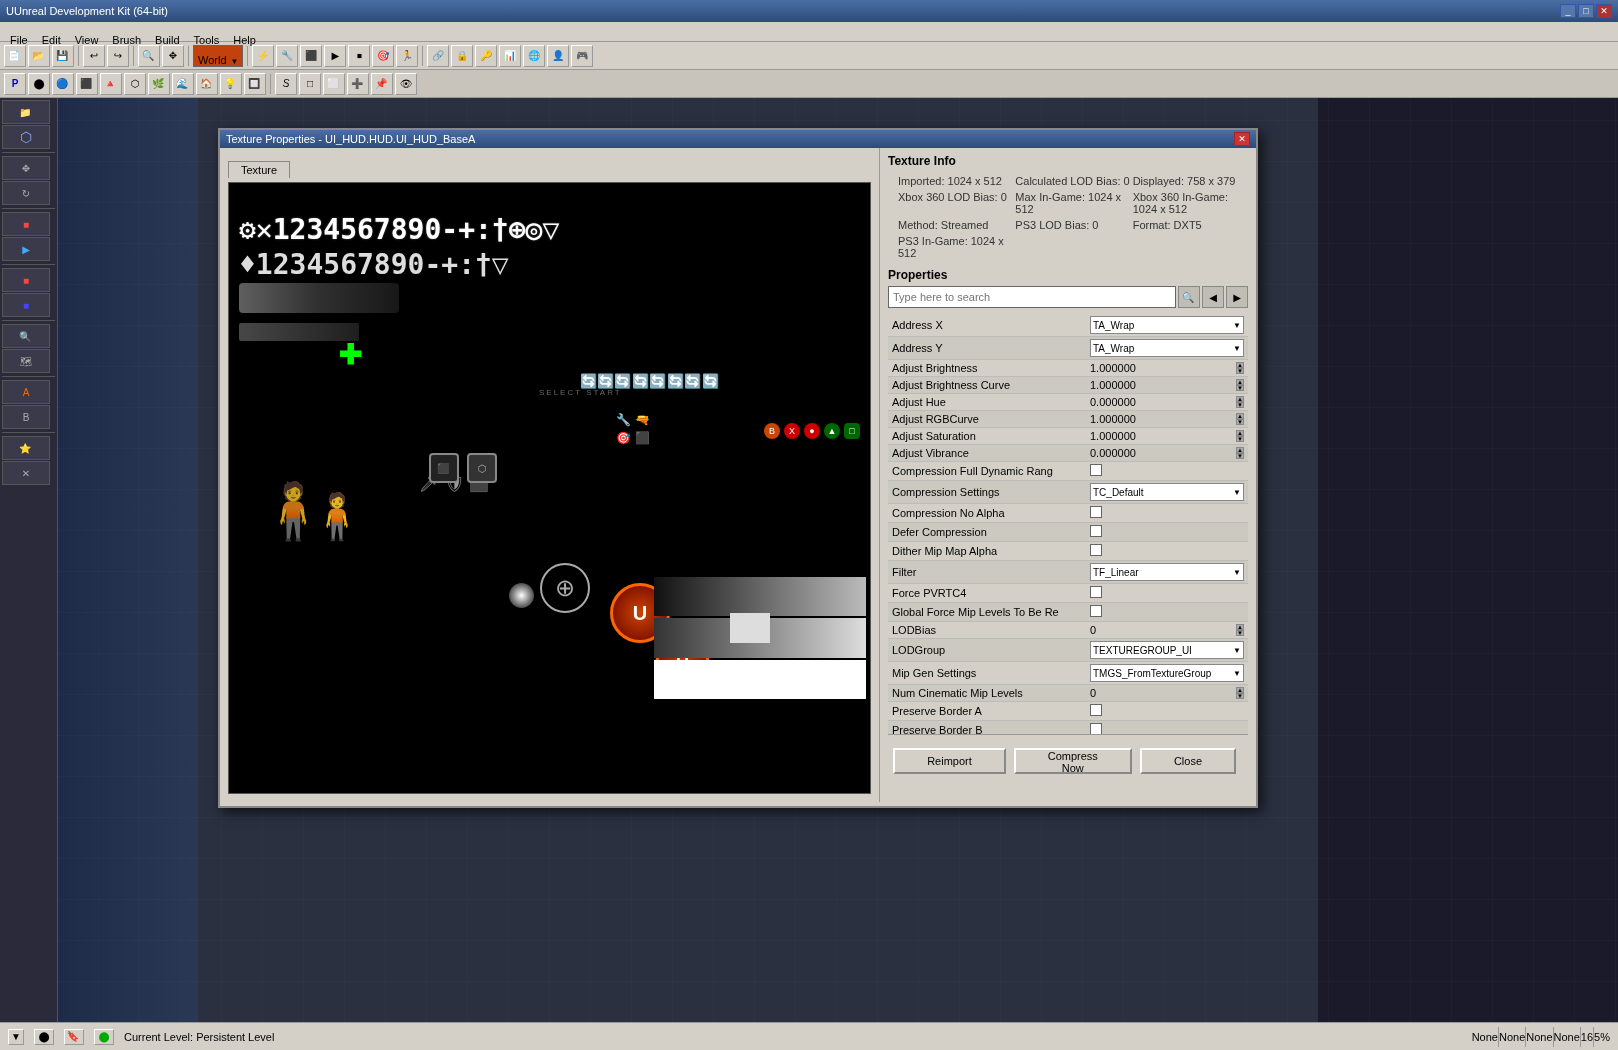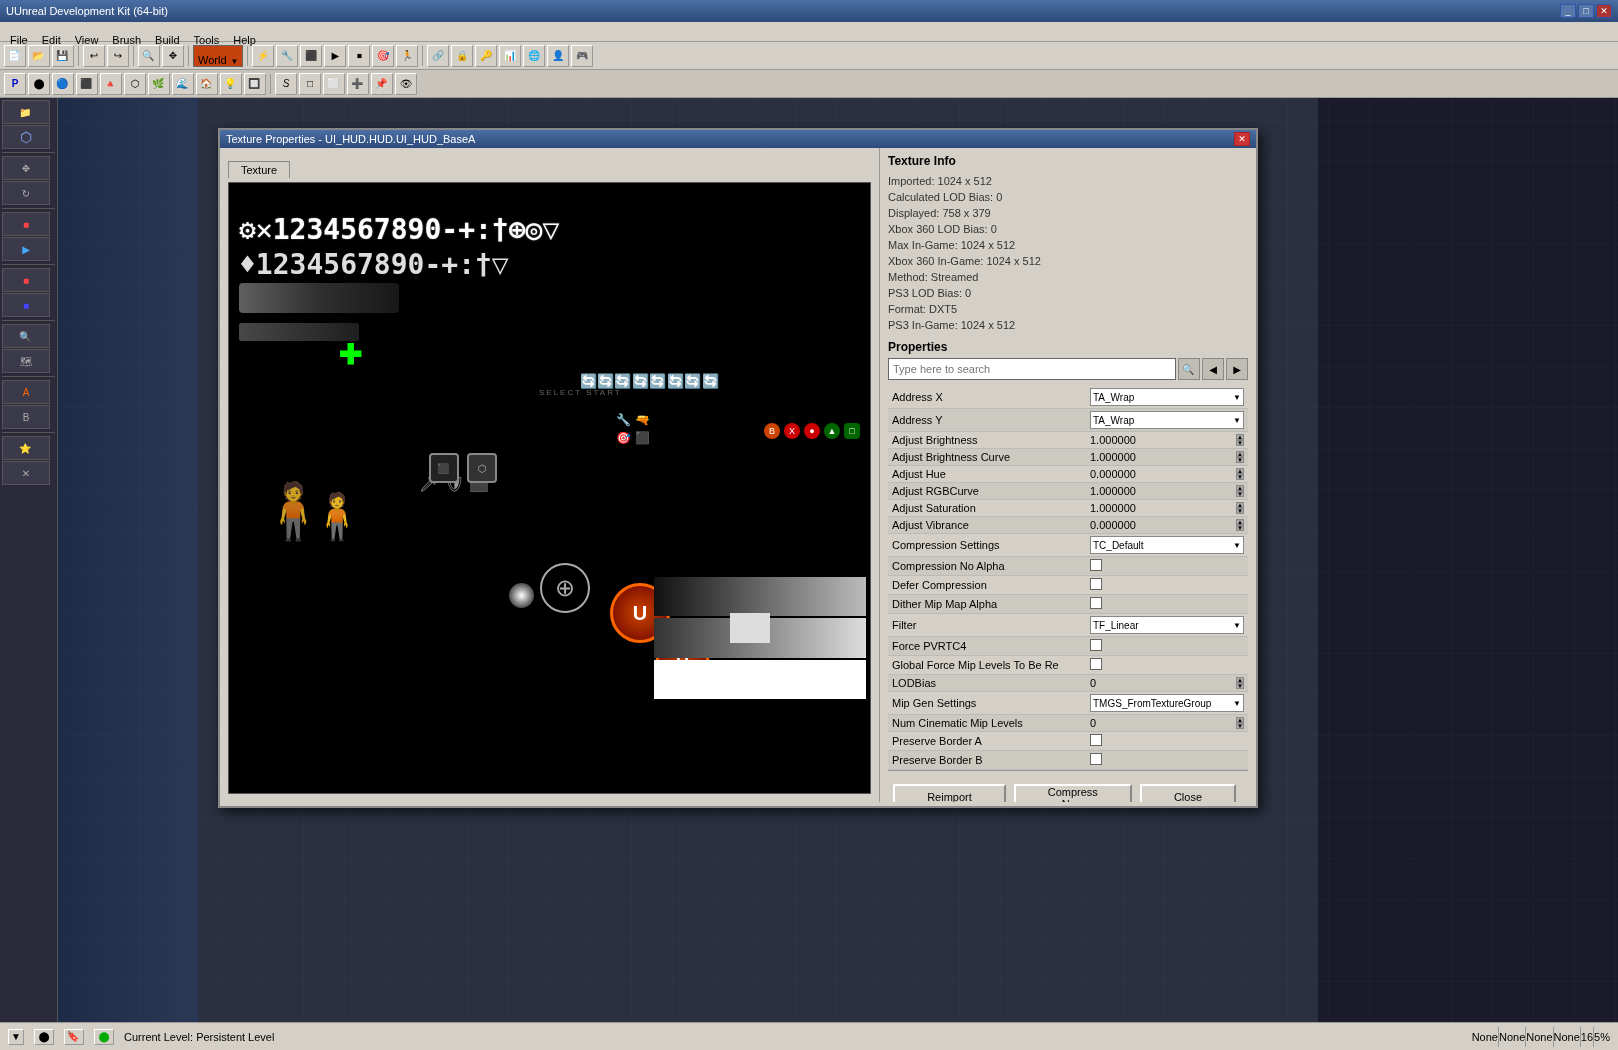--- a/index.html
+++ b/index.html
@@ -281,23 +281,24 @@
     #info-panel::-webkit-scrollbar-thumb { background: #888; border: 1px solid #666; }
 
     .info-section-title {
       font-size: 12px;
       font-weight: bold;
       margin-bottom: 6px;
       color: #000;
     }
     .info-grid {
       display: grid;
-      grid-template-columns: 1fr;
+      grid-template-columns: 1fr 1fr 1fr;
       gap: 2px;
       margin-bottom: 8px;
+      margin-left: 10px;
     }
     .info-row {
       font-size: 11px;
       color: #222;
       padding: 1px 0;
     }
     .info-label { color: #333; }
 
     .props-section-title {
       font-size: 12px;
@@ -840,20 +841,26 @@
                     <div style="display:flex;align-items:center;width:100%;">
                       <span style="flex:1;">0.000000</span>
                       <div class="prop-arrows">
                         <div class="prop-arrow">▲</div>
                         <div class="prop-arrow">▼</div>
                       </div>
                     </div>
                   </td>
                 </tr>
 
+                <tr>
+                  <td class="prop-label">Compression Full Dynamic Rang</td>
+                  <td>
+                    <div class="prop-checkbox"></div>
+                  </td>
+                </tr>
 
                 <tr>
                   <td class="prop-label">Compression Settings</td>
                   <td>
                     <div class="prop-dropdown">
                       <span>TC_Default</span>
                         <span style="font-size:8px;">▼</span>
                     </div>
                   </td>
                 </tr>
@@ -909,20 +916,29 @@
                     <div style="display:flex;align-items:center;width:100%;">
                       <span style="flex:1;">0</span>
                       <div class="prop-arrows">
                         <div class="prop-arrow">▲</div>
                         <div class="prop-arrow">▼</div>
                       </div>
                     </div>
                   </td>
                 </tr>
 
+                <tr>
+                  <td class="prop-label">LODGroup</td>
+                  <td>
+                    <div class="prop-dropdown">
+                      <span>TEXTUREGROUP_UI</span>
+                        <span style="font-size:8px;">▼</span>
+                    </div>
+                  </td>
+                </tr>
 
                 <tr>
                   <td class="prop-label">Mip Gen Settings</td>
                   <td>
                     <div class="prop-dropdown">
                       <span>TMGS_FromTextureGroup</span>
                         <span style="font-size:8px;">▼</span>
                     </div>
                   </td>
                 </tr>

